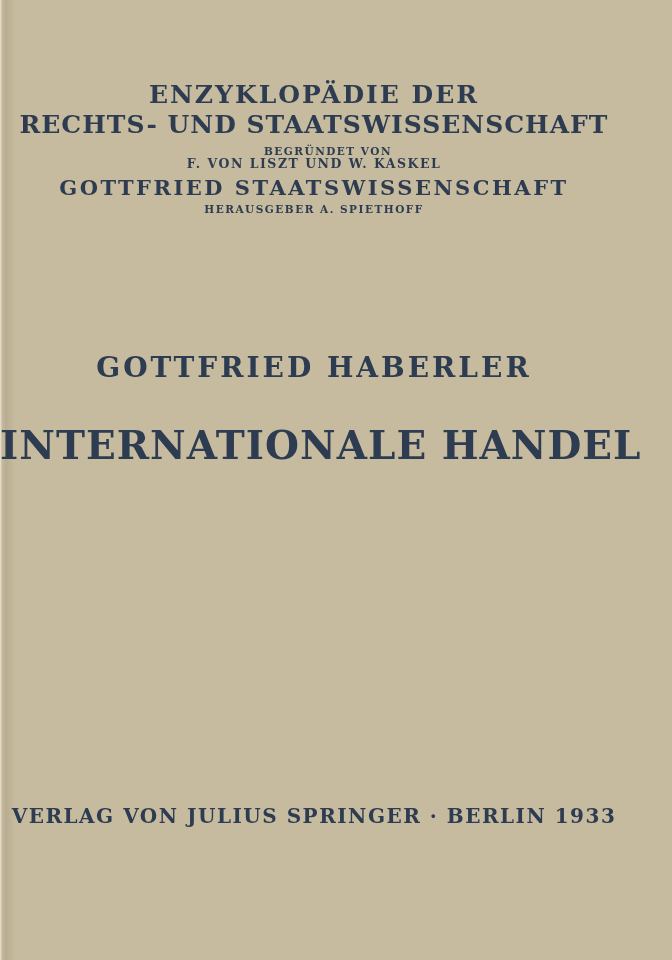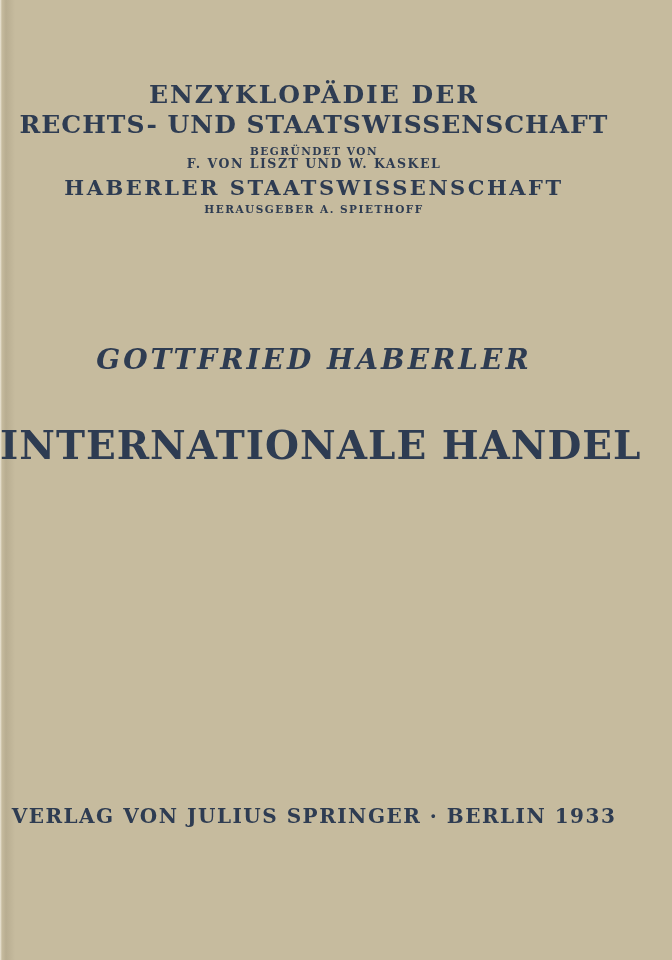--- a/index.html
+++ b/index.html
@@ -39,46 +39,46 @@
     position: absolute;
     left: 0;
     width: 100%;
     text-align: center;
     font-weight: bold;
     line-height: 1;
     white-space: nowrap;
   }
   .series-1   { top: 82px;  font-size: 25px; letter-spacing: 2px; }
   .series-2   { top: 112px; font-size: 25px; letter-spacing: 1px; }
-  .founded-by { top: 146px; font-size: 10.5px; letter-spacing: 1.5px; }
+  .founded-by { top: 146px; font-size: 10.5px; letter-spacing: 1.5px; padding-left: 14px; }
   .founders   { top: 158px; font-size: 12.5px; letter-spacing: 1.5px; }
   .section    { top: 177px; font-size: 21px; letter-spacing: 2.5px; }
   .editor     { top: 204px; font-size: 10.5px; letter-spacing: 1.5px; }
   .volume     { top: 228px; font-size: 26px; letter-spacing: 2px; }
-  .author     { top: 346px; font-size: 28px; letter-spacing: 3px; font-style: italic; }
+  .author     { top: 354px; font-size: 28px; letter-spacing: 3px; }
   .title-1    { top: 403px; font-size: 24px; letter-spacing: 3px; }
   .title-2    { top: 426px; font-size: 39px; letter-spacing: 1px; }
   .imprint    { top: 806px; font-size: 20px; letter-spacing: 1.5px; }
 </style>
 </head>
 <body>
 
 <div class="cover" style="--bg: #c6bb9e; --ink: #2e3c52;">
   <div class="edge-left"></div>
 
   <div class="text-col">
     <div class="line series-1">ENZYKLOPÄDIE DER</div>
 
     <div class="line series-2">RECHTS- UND STAATSWISSENSCHAFT</div>
 
     <div class="line founded-by">BEGRÜNDET VON</div>
 
     <div class="line founders">F. VON LISZT UND W. KASKEL</div>
 
-    <div class="line section">HABERLER STAATSWISSENSCHAFT</div>
+    <div class="line section">GOTTFRIED STAATSWISSENSCHAFT</div>
 
     <div class="line editor">HERAUSGEBER A. SPIETHOFF</div>
 
 
     <div class="line author">GOTTFRIED HABERLER</div>
 
 
     <div class="line title-2">INTERNATIONALE HANDEL</div>
 
     <div class="line imprint">VERLAG VON JULIUS SPRINGER · BERLIN 1933</div>

